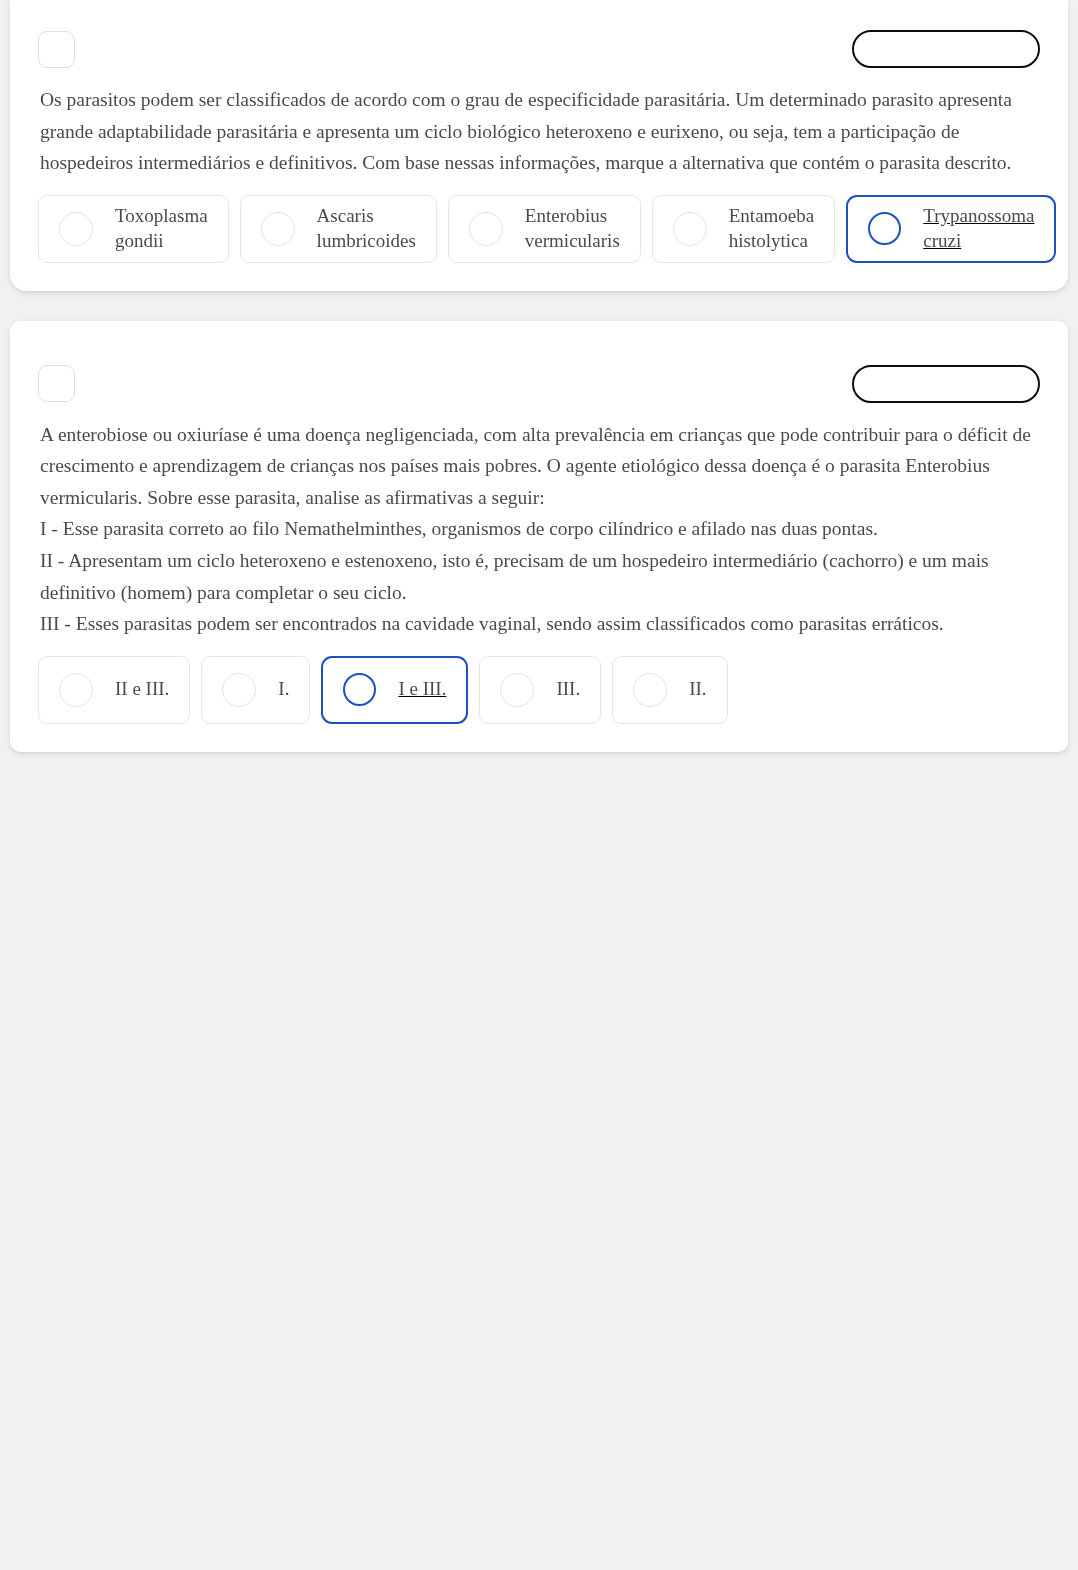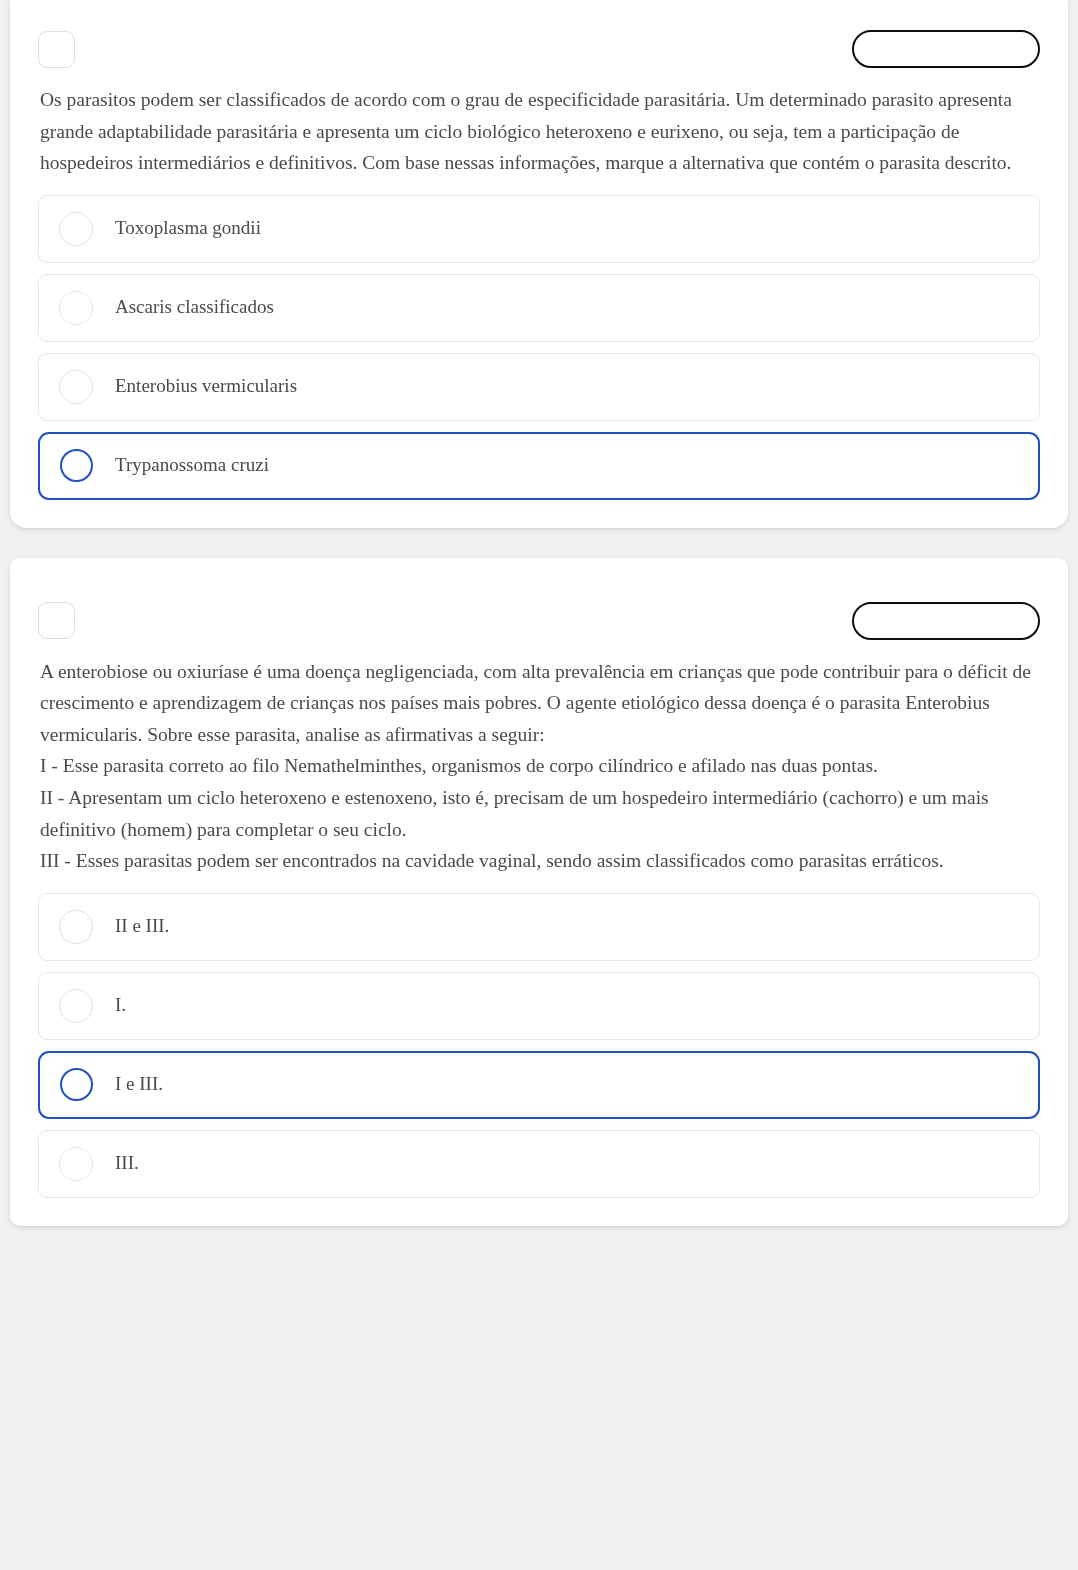--- a/index.html
+++ b/index.html
@@ -73,39 +73,40 @@
     color: #4a4a4c;
     margin: 0 0 16px 0;
     padding: 0 2px;
     text-align: left;
   }
   .q-text p { margin: 0; }
 
   
   .options {
     display: flex;
-    flex-direction: column;
+    flex-direction: row;
     gap: 11px;
     margin-top: 14px;
   }
 
   .option {
     display: flex;
     align-items: center;
     min-height: 68px;
     border: 1.4px solid #e6e6e8;
     border-radius: 9px;
     background: #ffffff;
     padding: 0 20px;
     box-sizing: border-box;
     cursor: pointer;
   }
   .option.selected {
     border: 2.6px solid #1f4fc4;
     border-radius: 11px;
+    text-decoration: underline;
   }
 
   .radio {
     width: 34px;
     height: 34px;
     border: 1.6px solid #e3e3e5;
     border-radius: 50%;
     background: #ffffff;
     box-sizing: border-box;
     flex: 0 0 auto;
@@ -138,25 +139,29 @@
       <p>Os parasitos podem ser classificados de acordo com o grau de especificidade parasitária. Um determinado parasito apresenta grande adaptabilidade parasitária e apresenta um ciclo biológico heteroxeno e eurixeno, ou seja, tem a participação de hospedeiros intermediários e definitivos. Com base nessas informações, marque a alternativa que contém o parasita descrito.</p>
     </div>
 
     <div class="options">
       <div class="option">
         <span class="radio"></span>
         <span class="option-label">Toxoplasma gondii</span>
       </div>
       <div class="option">
         <span class="radio"></span>
-        <span class="option-label">Ascaris classificados</span>
+        <span class="option-label">Ascaris lumbricoides</span>
       </div>
       <div class="option">
         <span class="radio"></span>
         <span class="option-label">Enterobius vermicularis</span>
+      </div>
+      <div class="option">
+        <span class="radio"></span>
+        <span class="option-label">Entamoeba histolytica</span>
       </div>
       <div class="option selected">
         <span class="radio"></span>
         <span class="option-label">Trypanossoma cruzi</span>
       </div>
     </div>
   </div>
 
   <div class="q-card second">
     <div class="card-head">
@@ -181,16 +186,20 @@
         <span class="option-label">I.</span>
       </div>
       <div class="option selected">
         <span class="radio"></span>
         <span class="option-label">I e III.</span>
       </div>
       <div class="option">
         <span class="radio"></span>
         <span class="option-label">III.</span>
       </div>
+      <div class="option">
+        <span class="radio"></span>
+        <span class="option-label">II.</span>
+      </div>
     </div>
   </div>
 
 </div>
 
 </body></html>

